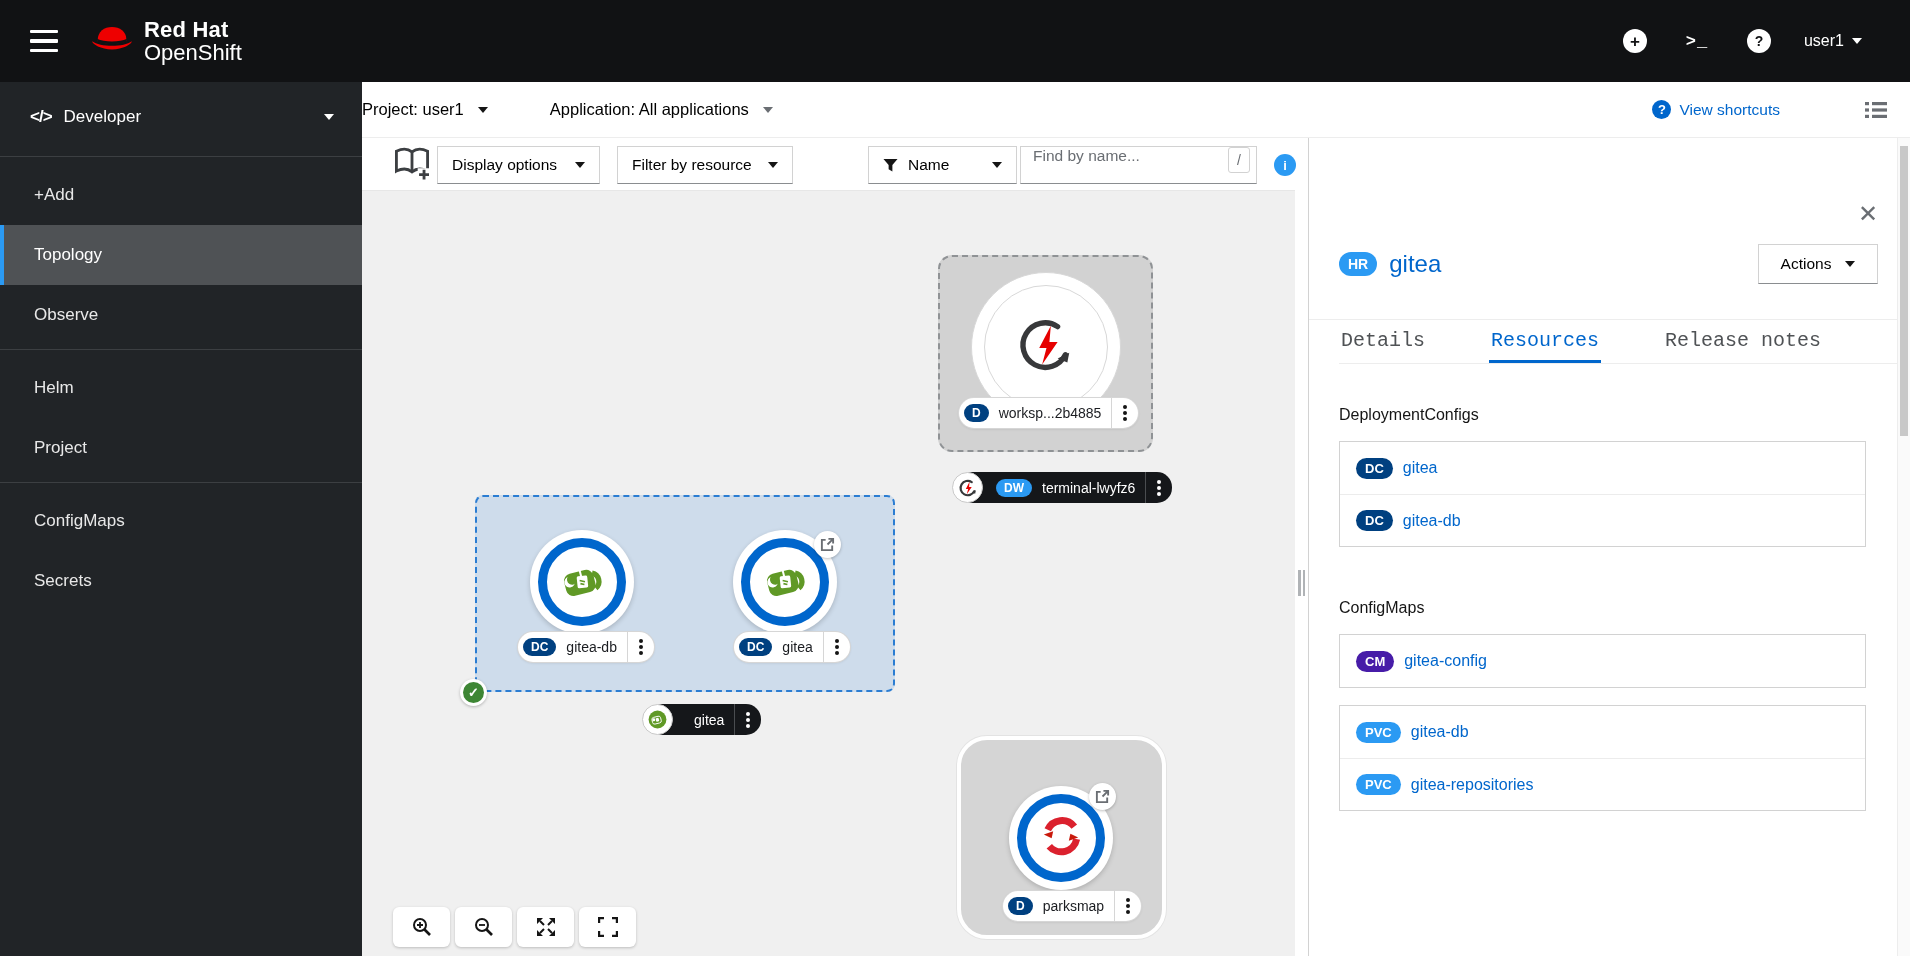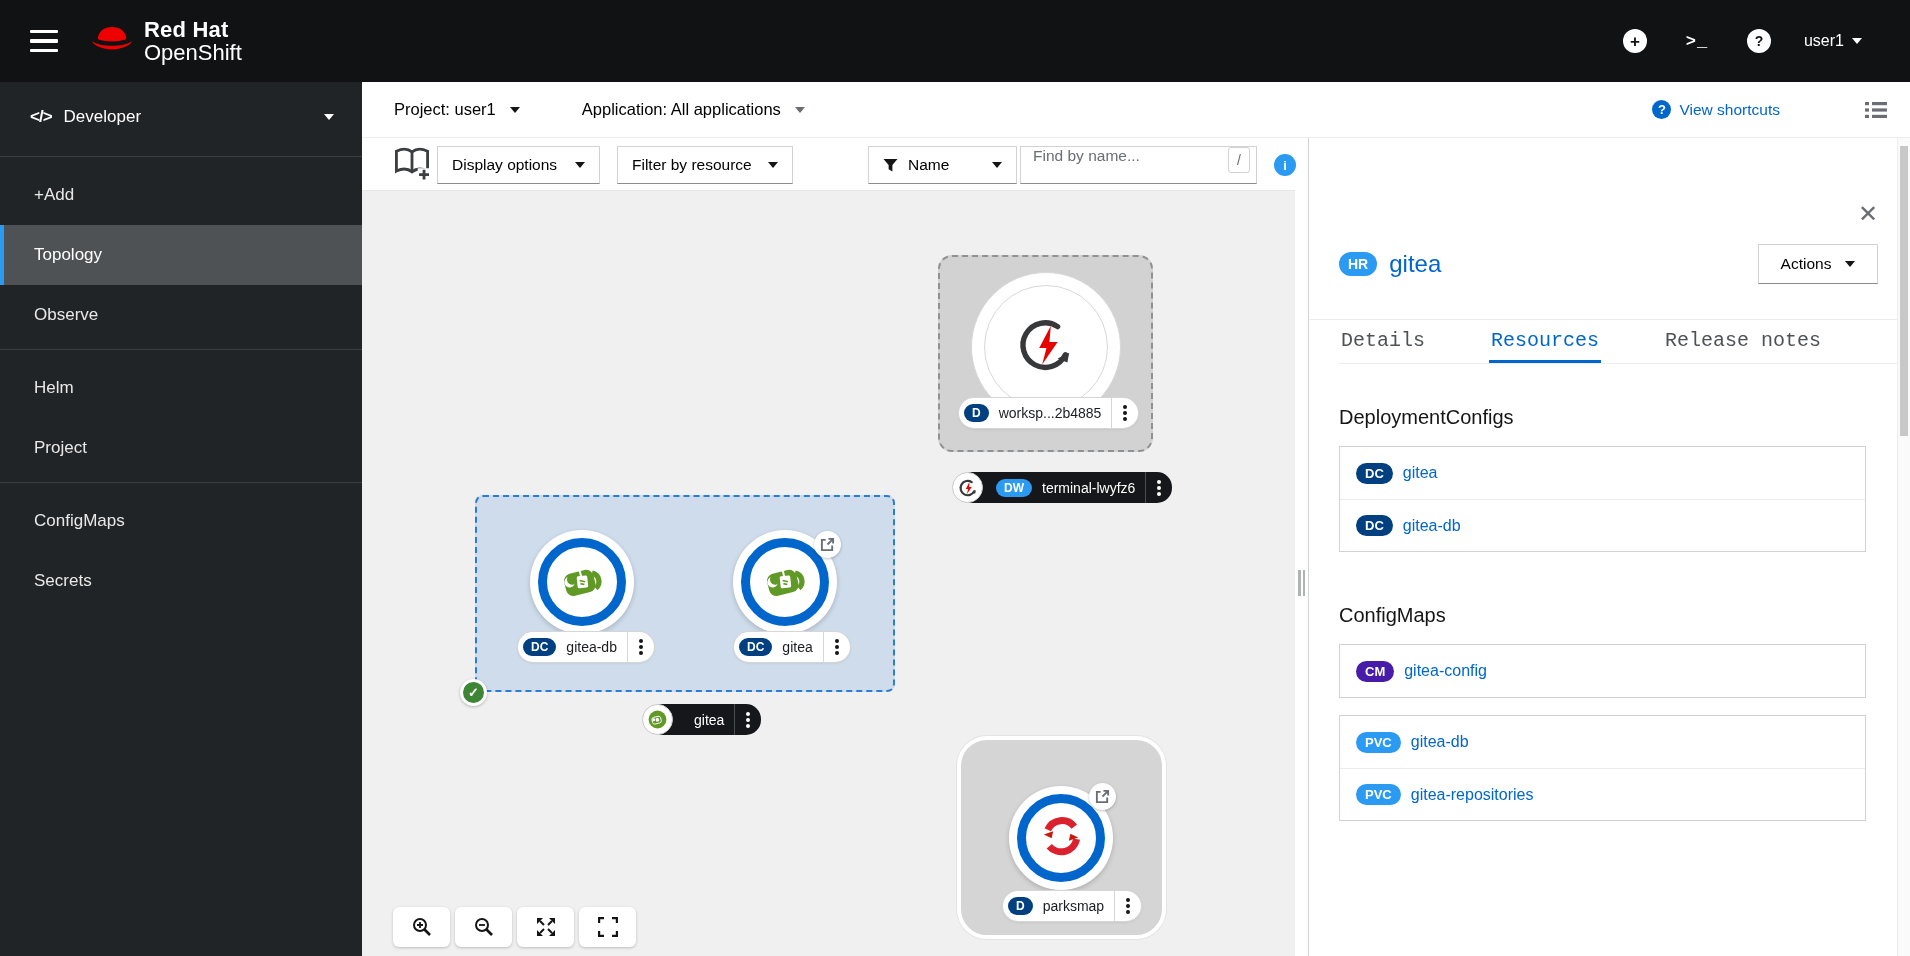--- a/index.html
+++ b/index.html
@@ -34,21 +34,21 @@
   .perspective .plabel { font-size:17px; flex:1; }
   .nav-divider { height:1px; background:#3c3f42; margin:4px 0 8px; }
   .nav-item { display:flex; align-items:center; height:60px; padding-left:30px; color:#e8e8e8;
     font-size:17px; cursor:pointer; border-left:4px solid transparent; }
   .nav-item.active { background:#4f5255; border-left-color:#2b9af3; color:#fff; }
 
   
   .toolbar1 { position:absolute; left:362px; top:82px; width:1548px; height:56px; background:#fff;
     border-bottom:1px solid #ededed; display:flex; align-items:center; z-index:10; }
   .ctx-dd { display:flex; align-items:center; gap:14px; font-size:16.5px; cursor:pointer; background:none; border:none; }
-  .ctx-project { margin-left:32px; }
+  .ctx-project { }
   .ctx-app { margin-left:62px; }
   .view-shortcuts { position:absolute; right:130px; display:flex; align-items:center; gap:8px;
     color:#0066cc; font-size:15.5px; cursor:pointer; background:none; border:none; }
   .q-circle { width:19px; height:19px; border-radius:50%; background:#0066cc; color:#fff; font-size:13px;
     font-weight:700; display:flex; align-items:center; justify-content:center; }
   .list-toggle { position:absolute; right:23px; background:none; border:none; cursor:pointer; display:flex; }
 
   
   .toolbar2 { position:absolute; left:362px; top:138px; width:933px; height:53px; background:#fff;
     border-bottom:1px solid #e7e7e7; z-index:10; }
@@ -134,21 +134,21 @@
   .actions-btn { margin-left:auto; width:120px; height:40px; background:#fff; border:1px solid #d2d2d2;
     border-bottom-color:#8a8d90; font-size:15.5px; display:flex; align-items:center; justify-content:center;
     gap:14px; cursor:pointer; font-family:"Liberation Sans", sans-serif; }
   .panel-divider { position:absolute; left:0; right:0; top:181px; height:1px; background:#ededed; }
   .tabs { position:absolute; left:30px; right:0; top:182px; height:44px; display:flex; border-bottom:1px solid #ededed; }
   .tab { display:flex; align-items:center; padding:0 2px; margin-right:62px; font-size:20px; color:#4f5255;
     cursor:pointer; border-bottom:3px solid transparent; background:none; border-top:none; border-left:none; border-right:none;
     font-family:Liberation Mono, monospace; }
   .tab.active { color:#0066cc; border-bottom-color:#0066cc; }
   .panel-body { position:absolute; left:30px; right:44px; top:226px; bottom:0; overflow:hidden; }
-  .sec-heading { font-size:20px; font-weight:500; color:#151515; }
+  .sec-heading { font-size:16px; font-weight:500; color:#151515; }
   .h-dc { margin-top:42px; } .h-cm { margin-top:52px; } .h-pvc { margin-top:56px; }
   .sec-list { border:1px solid #d2d2d2; margin-top:17px; }
   .sec-row { height:52px; display:flex; align-items:center; padding-left:16px; cursor:pointer; }
   .sec-row + .sec-row { border-top:1px solid #ececec; }
   .pf-badge { color:#fff; font-weight:700; font-size:13px; border-radius:12px; padding:3px 9px; margin-right:10px; }
   .pfb-dc { background:#004080; } .pfb-cm { background:#471ca8; } .pfb-pvc { background:#2b9af3; }
   .res-link { color:#0066cc; font-size:16px; text-decoration:none; cursor:pointer; }
   .panel-scrollbar { position:absolute; right:0; top:0; width:13px; height:818px; background:#fafafa; border-left:1px solid #ededed; }
   .panel-thumb { position:absolute; left:2px; right:2px; top:8px; height:290px; background:#c8c8c8; }
 </style>

